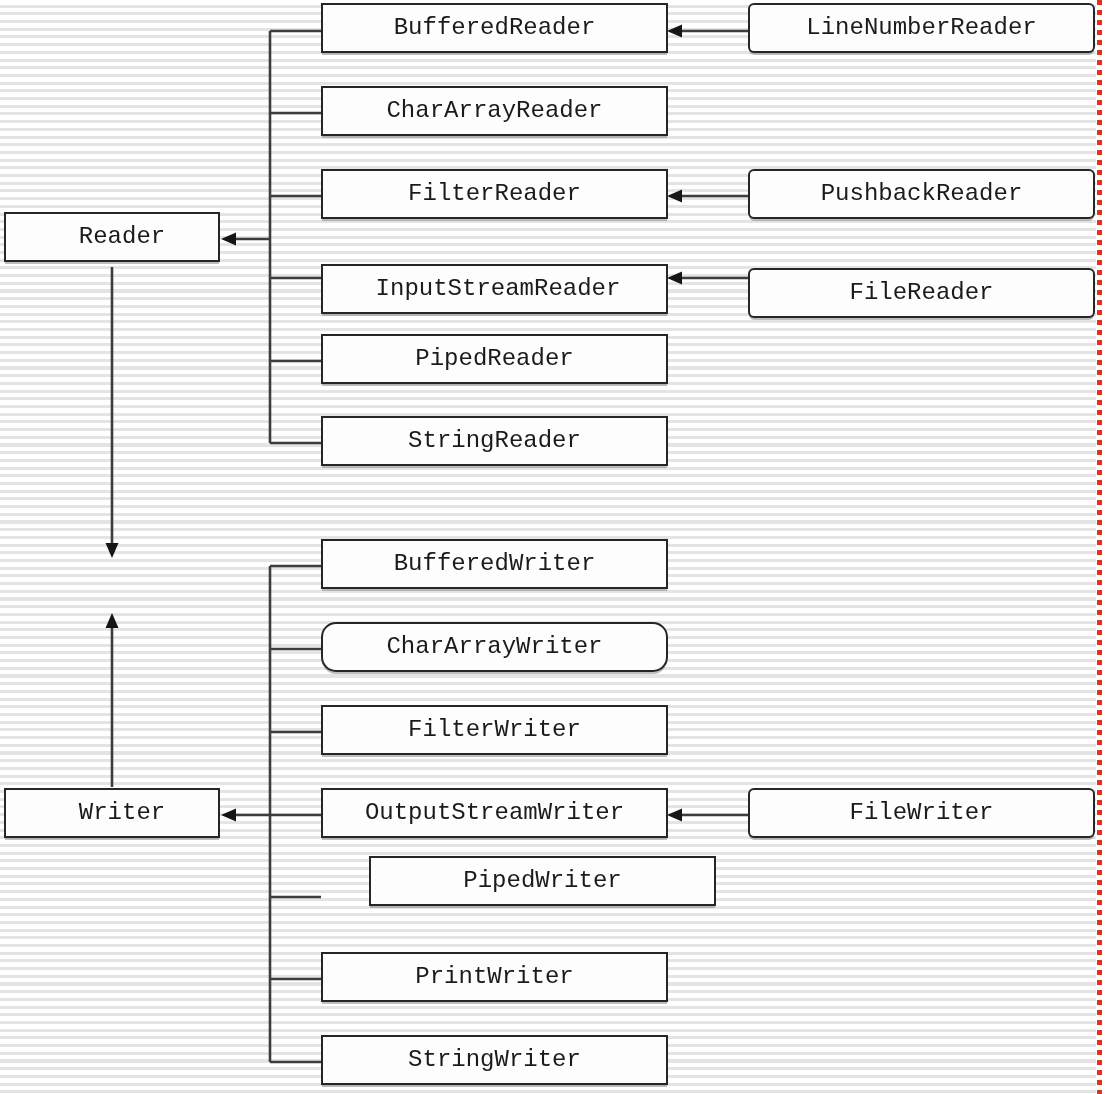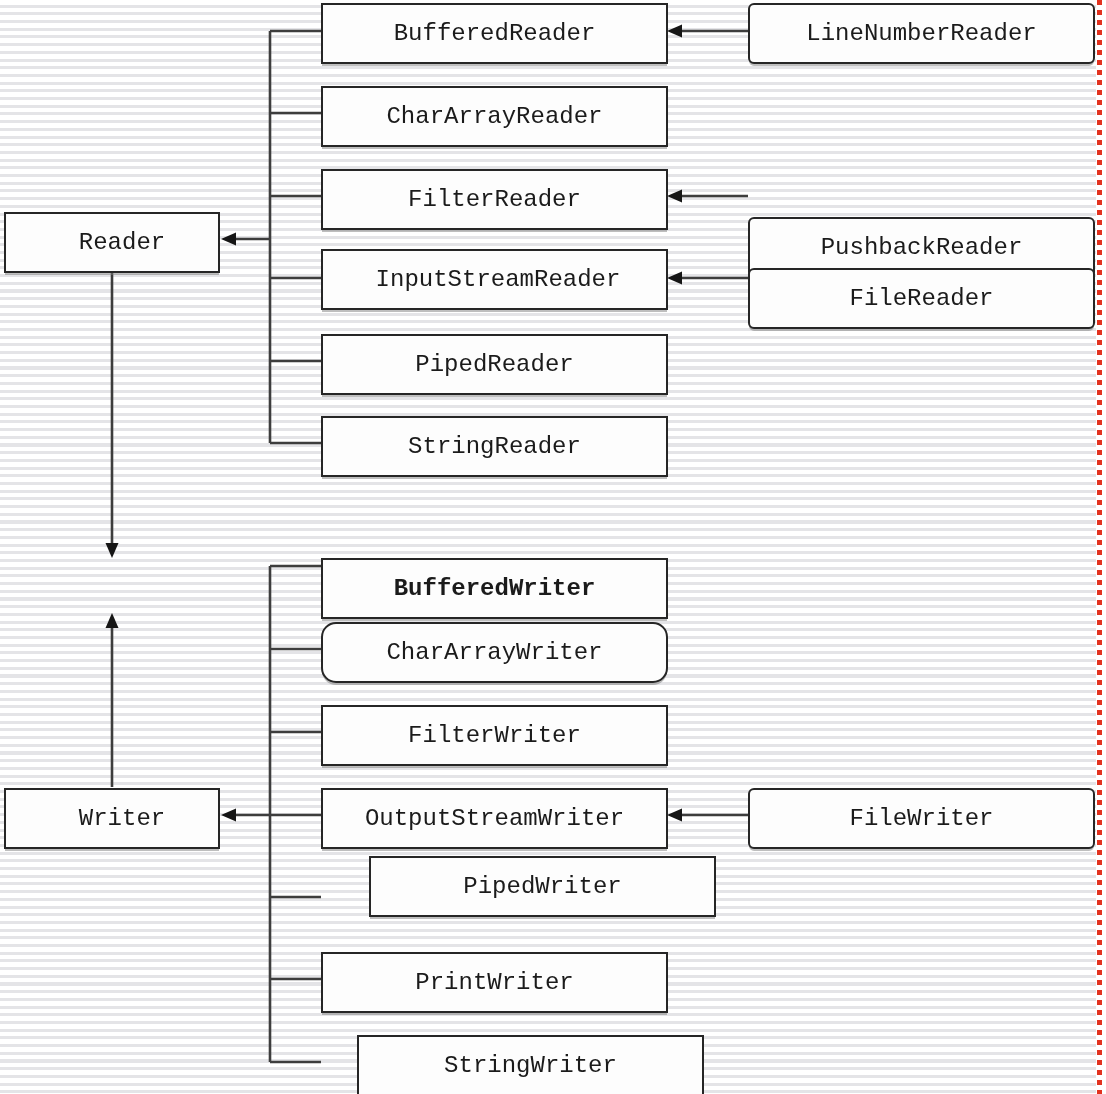--- a/index.html
+++ b/index.html
@@ -21,21 +21,21 @@
       #e4e4e7 4.6px, #e4e4e7 7.7px
     );
   }
   #connectors {
     position: absolute;
     left: 0; top: 0;
   }
   .node {
     position: absolute;
     box-sizing: border-box;
-    height: 61px;
+    height: 50px;
     background: #fdfdfd;
     border: 2px solid #262626;
     box-shadow: 0 3px 0 -1px rgba(125,125,125,0.5);
     display: flex;
     align-items: center;
     justify-content: center;
     font-size: 24px;
     line-height: 1;
     color: #1b1b1b;
     white-space: nowrap;
@@ -45,34 +45,34 @@
   .col-mid   { left: 321px; width: 347px; }
   .col-right { left: 748px; width: 347px; border-radius: 6px; }
 
   .n-reader { top: 212px; }
   .n-object { top: 559px; width: 218px; }
   .n-writer { top: 788px; }
 
   .n-buffered-reader     { top: 3px;   }
   .n-char-array-reader   { top: 86px;  }
   .n-filter-reader       { top: 169px; }
-  .n-input-stream-reader { top: 249px; padding-left: 7px; }
+  .n-input-stream-reader { top: 264px; padding-left: 7px; }
   .n-piped-reader        { top: 334px; }
   .n-string-reader       { top: 416px; }
 
-  .n-buffered-writer      { top: 558px; font-weight: bold; }
+  .n-buffered-writer      { top: 539px; }
   .n-char-array-writer    { top: 622px; border-radius: 15px; }
   .n-filter-writer        { top: 705px; }
   .n-output-stream-writer { top: 788px; }
   .n-piped-writer         { top: 856px; margin-left: 48px; }
   .n-print-writer         { top: 952px; text-align: right; }
-  .n-string-writer        { top: 1035px; margin-left: 36px;}
+  .n-string-writer        { top: 1035px;}
 
   .n-line-number-reader { top: 3px;   }
-  .n-pushback-reader    { top: 169px; margin-top: 48px; }
+  .n-pushback-reader    { top: 169px; }
   .n-file-reader        { top: 251px; margin-top: 17px; }
   .n-file-writer        { top: 788px; }
 
   #margin-line {
     position: absolute;
     left: 1097px; top: 0;
     width: 5px; height: 1094px;
     background: repeating-linear-gradient(
       180deg,
       #e2321f 0px, #e2321f 5px,

